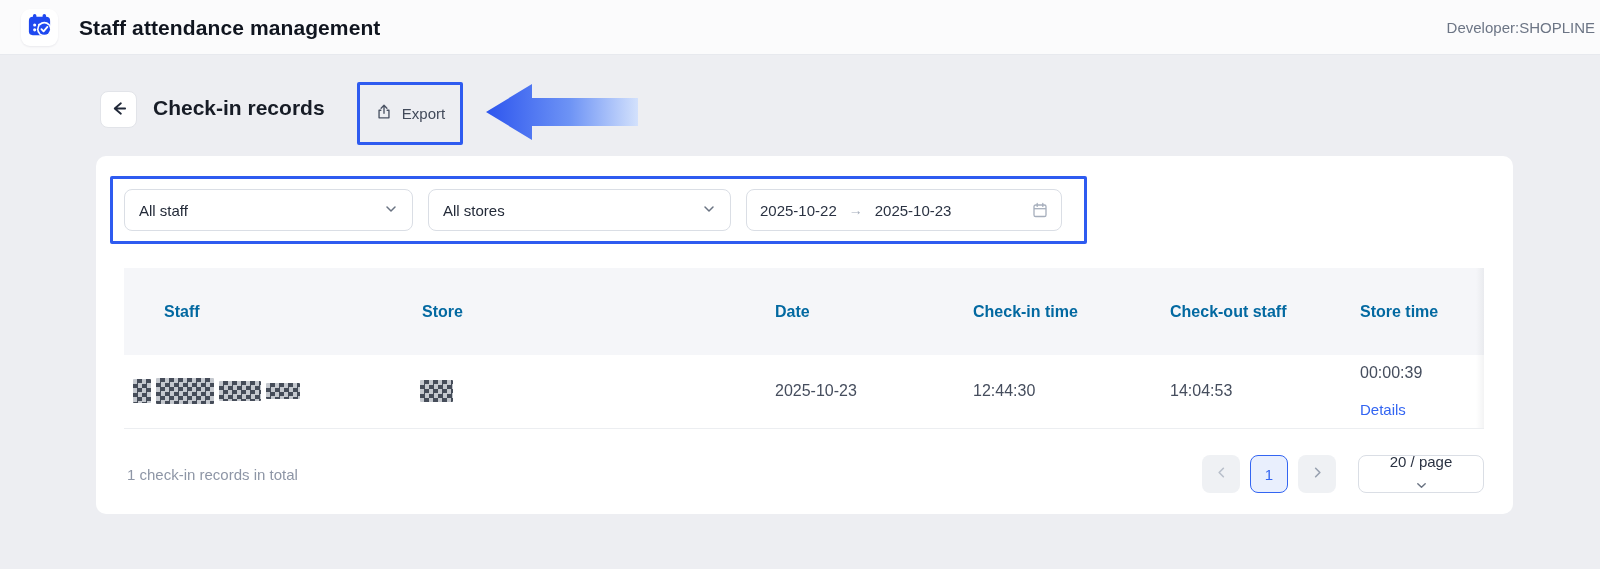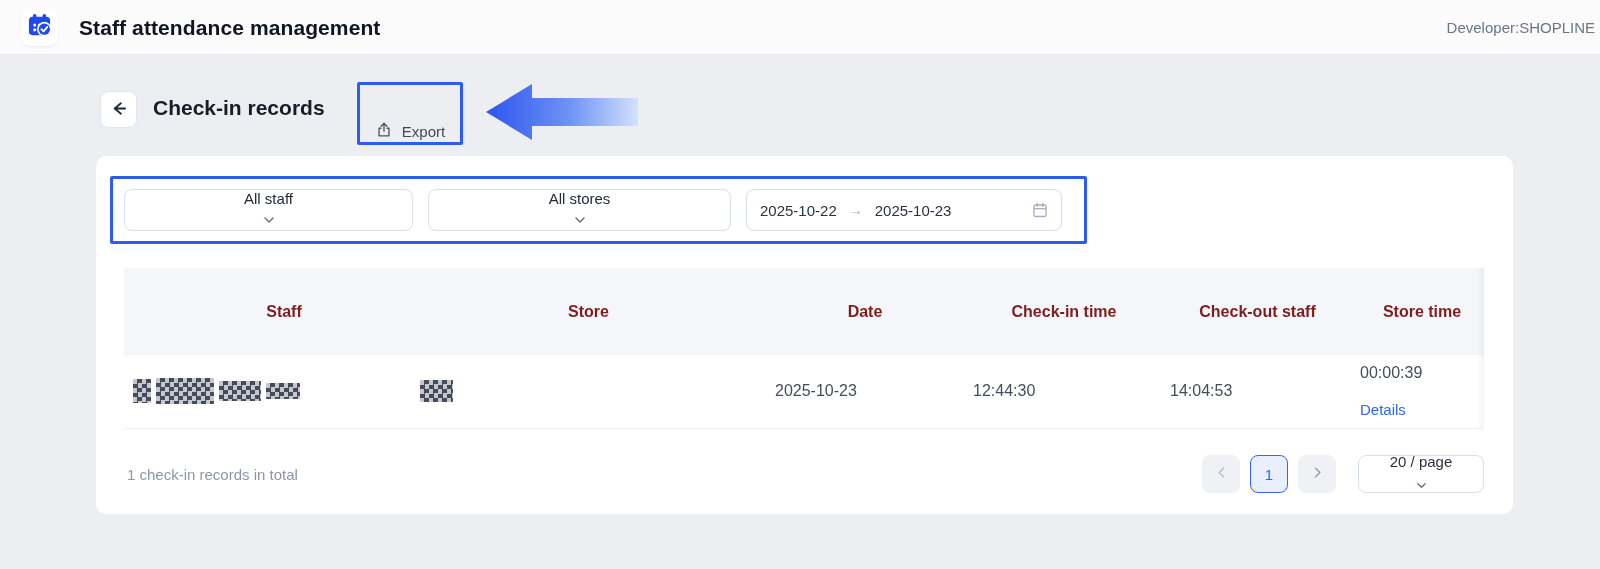--- a/index.html
+++ b/index.html
@@ -48,21 +48,21 @@
     background:#fff;border:1px solid #e2e4e9;border-radius:8px;
     display:flex;align-items:center;justify-content:center;cursor:pointer;
   }
   .page-heading{
     position:absolute;left:153px;top:96px;
     font-size:21px;font-weight:700;color:#171c26;
   }
   .export-annot{
     position:absolute;left:357px;top:82px;width:106px;height:63px;
     border:3px solid var(--accent);border-radius:2px;
-    display:flex;align-items:flex-end;justify-content:center;gap:9px;
+    display:flex;align-items:center;justify-content:center;gap:9px;
   }
   .export-btn{
     display:flex;align-items:center;gap:9px;cursor:pointer;
     font-size:15px;font-weight:500;color:#424a5a;background:none;border:none;
     font-family:inherit;
   }
   .annot-arrow{position:absolute;pointer-events:none;}
   .arrow-1{left:486px;top:84px;}
   .arrow-2{left:999px;top:180px;}
 
@@ -74,40 +74,40 @@
 
   
   .filter-annot{
     position:absolute;left:14px;top:20px;width:977px;height:68px;
     border:3px solid var(--accent);border-radius:2px;
     display:flex;align-items:center;gap:15px;padding:0 11px;
   }
   .select{
     height:42px;background:#fff;border:1px solid var(--border);border-radius:8px;
     display:flex;align-items:center;justify-content:space-between;
-    padding:0 14px;font-size:15px;color:#232a38;cursor:pointer;flex-direction:column;
+    padding:0 14px;font-size:15px;color:#232a38;cursor:pointer;
   }
   .sel-staff{width:289px;}
   .sel-stores{width:303px;}
   .daterange{
     width:316px;height:42px;background:#fff;border:1px solid var(--border);
     border-radius:8px;display:flex;align-items:center;gap:12px;
     padding:0 13px;font-size:15px;color:#2a3242;cursor:pointer;
   }
   .daterange .sep{color:#a3abb9;font-size:14px;}
   .daterange .cal{margin-left:auto;display:flex;}
 
   
   .tbl{
     position:absolute;left:28px;top:112px;width:1360px;border-collapse:collapse;
     table-layout:fixed;
   }
   .tbl th{
-    background:#f5f6f9;height:87px;text-align:center;vertical-align:middle;
-    font-size:16px;font-weight:600;color:#7f1d1d;
+    background:#f5f6f9;height:87px;text-align:left;vertical-align:middle;
+    font-size:16px;font-weight:600;color:#0369a1;
   }
   .tbl td{
     height:73px;vertical-align:middle;border-bottom:1px solid #eceef1;
     font-size:16px;color:#454d5d;background:#fff;
   }
   .c-staff{padding-left:40px;}
   .c-store{padding-left:18px;}
   .c-date{padding-left:20px;}
   .c-in{padding-left:18px;}
   .c-out{padding-left:15px;}

